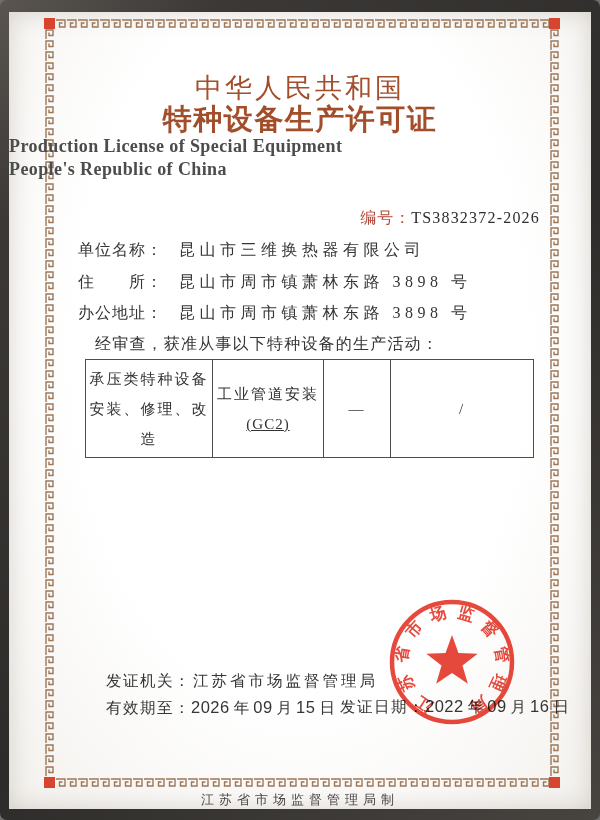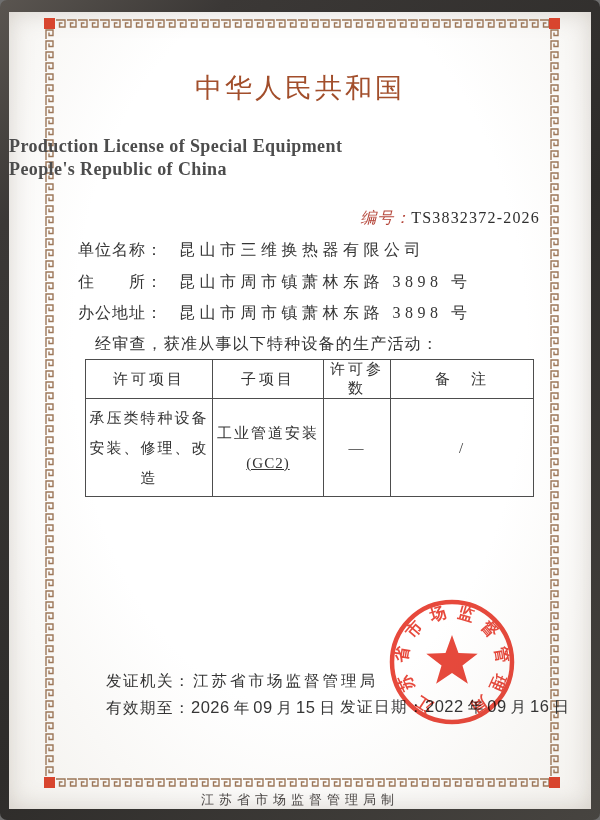--- a/index.html
+++ b/index.html
@@ -17,21 +17,21 @@
   .frame-strip{position:absolute;}
   .corner{position:absolute;width:11px;height:11px;background:#d8452e;}
   .title-cn1{position:absolute;left:0;top:58px;width:100%;text-align:center;
     font-size:27px;font-weight:400;letter-spacing:3px;color:#a24e2b;}
   .title-cn2{position:absolute;left:0;top:88px;width:100%;text-align:center;
     font-size:29px;font-weight:700;letter-spacing:1.5px;color:#a24e2b;}
   .title-en{position:absolute;left:0;width:100%;text-align:left;
     font-size:18px;font-weight:700;color:#4c4c4c;letter-spacing:.4px;}
   .en1{top:124px;} .en2{top:147px;}
   .lic-line{position:absolute;top:196px;right:51px;font-size:16px;white-space:nowrap;}
-  .lic-label{color:#b5463a;letter-spacing:1px;font-style:italic;}
+  .lic-label{color:#b5463a;letter-spacing:1px;}
   .lic-value{color:#2e2e2e;letter-spacing:1.2px;}
   .field-row{position:absolute;left:69px;font-size:16px;color:#353535;white-space:nowrap;}
   .f-label{letter-spacing:1px;}
   .f-value{letter-spacing:4.5px;margin-left:16px;}
   .note{position:absolute;left:86px;top:322px;font-size:16px;color:#353535;letter-spacing:1.2px;text-align:center;}
   table.lic-table{position:absolute;left:76px;top:347px;width:448px;border-collapse:collapse;
     table-layout:fixed;color:#333;}
   table.lic-table td,table.lic-table th{border:1.4px solid #4d4d4d;text-align:center;
     vertical-align:middle;font-weight:normal;padding:0;}
   tr.hdr th{height:33px;font-size:15px;letter-spacing:3px;}
@@ -73,20 +73,21 @@
       </svg>
     <svg class="frame-strip" style="left:540px;top:6px" width="11" height="770">
         <rect width="11" height="770" fill="url(#meanderV)"></rect>
       </svg>
     <div class="corner" style="left:35px;top:6px"></div>
     <div class="corner" style="left:540px;top:6px"></div>
     <div class="corner" style="left:35px;top:765px"></div>
     <div class="corner" style="left:540px;top:765px"></div>
 
     <div class="title-cn1">中华人民共和国</div>
+    <div class="title-cn2">特种设备生产许可证</div>
     <div class="title-en en1">Production License of Special Equipment</div>
     <div class="title-en en2">People's Republic of China</div>
 
     <div class="lic-line">
       <span class="lic-label">编号：</span><span class="lic-value">TS3832372-2026</span>
     </div>
 
     <div class="field-row" style="top:228px">
       <span class="f-label">单位名称：</span><span class="f-value">昆山市三维换热器有限公司</span>
     </div>
@@ -100,26 +101,20 @@
     <div class="note">经审查，获准从事以下特种设备的生产活动：</div>
 
     <table class="lic-table">
       <colgroup>
           <col style="width:127px">
           <col style="width:111px">
           <col style="width:67px">
           <col style="width:143px">
         </colgroup>
       <tbody>
-          <tr class="hdr">
-        <th>许可项目</th>
-        <th>子项目</th>
-        <th>许可参数</th>
-        <th>备　注</th>
-      </tr>
       <tr class="body">
         <td>
           <div>承压类特种设备</div>
           <div>安装、修理、改造</div>
         </td>
         <td>
           <div>工业管道安装</div>
           <div class="cell-sub-en">(GC2)</div>
         </td>
         <td>—</td>

